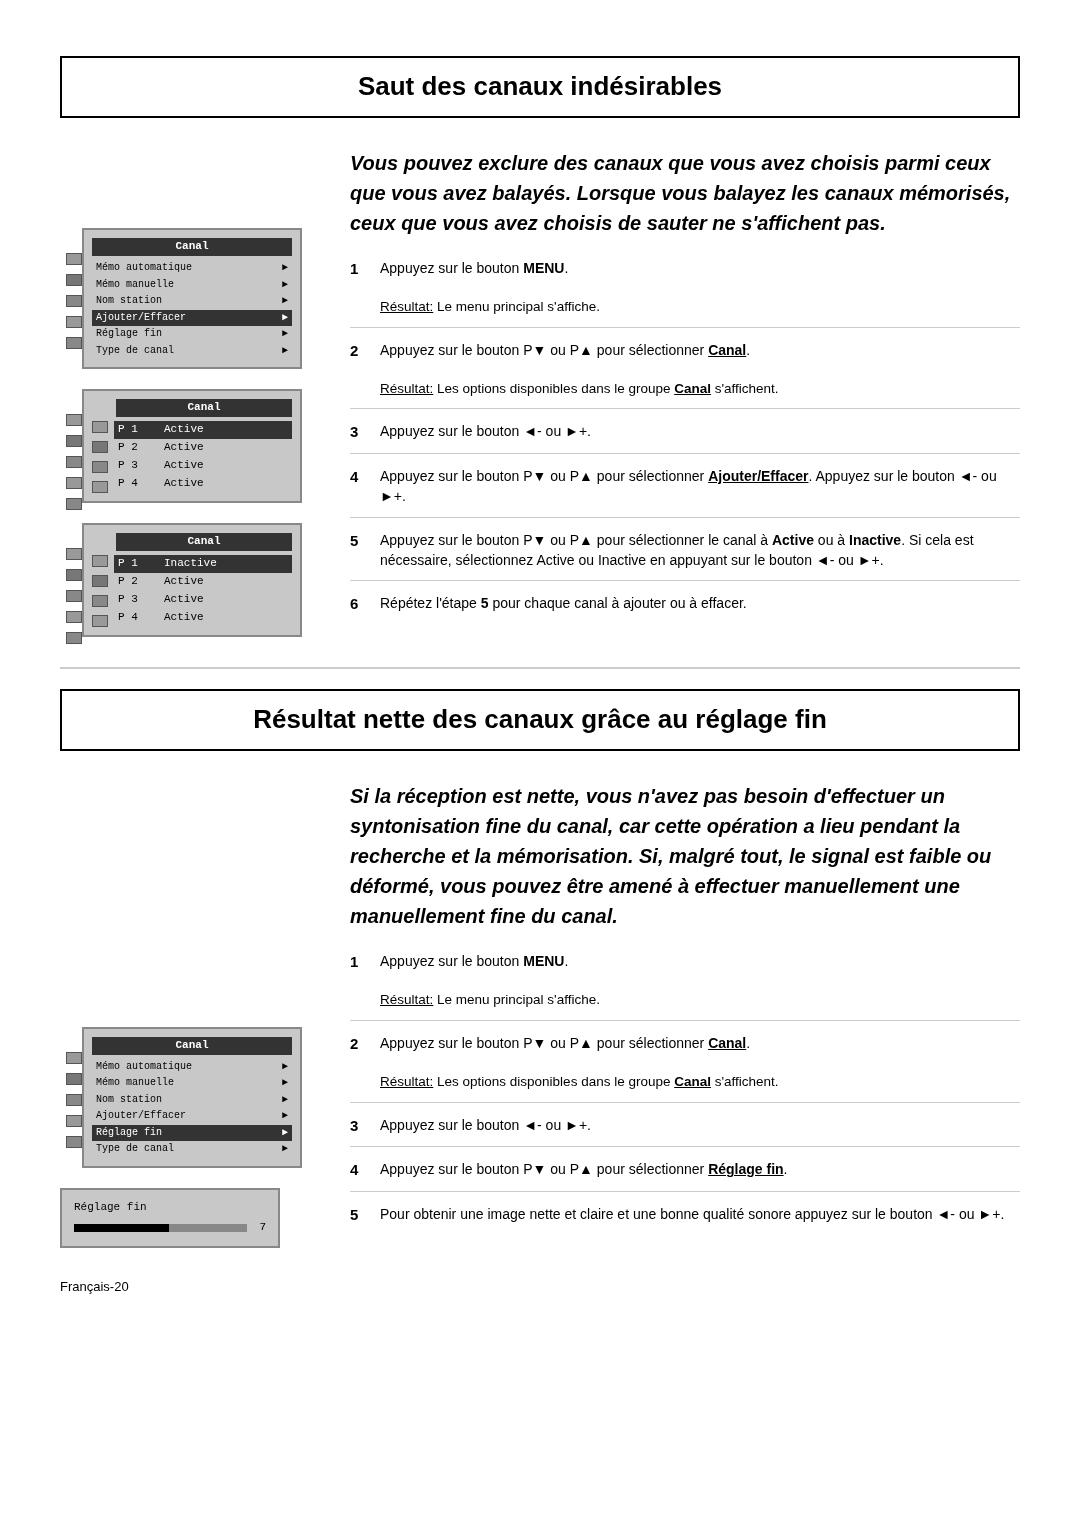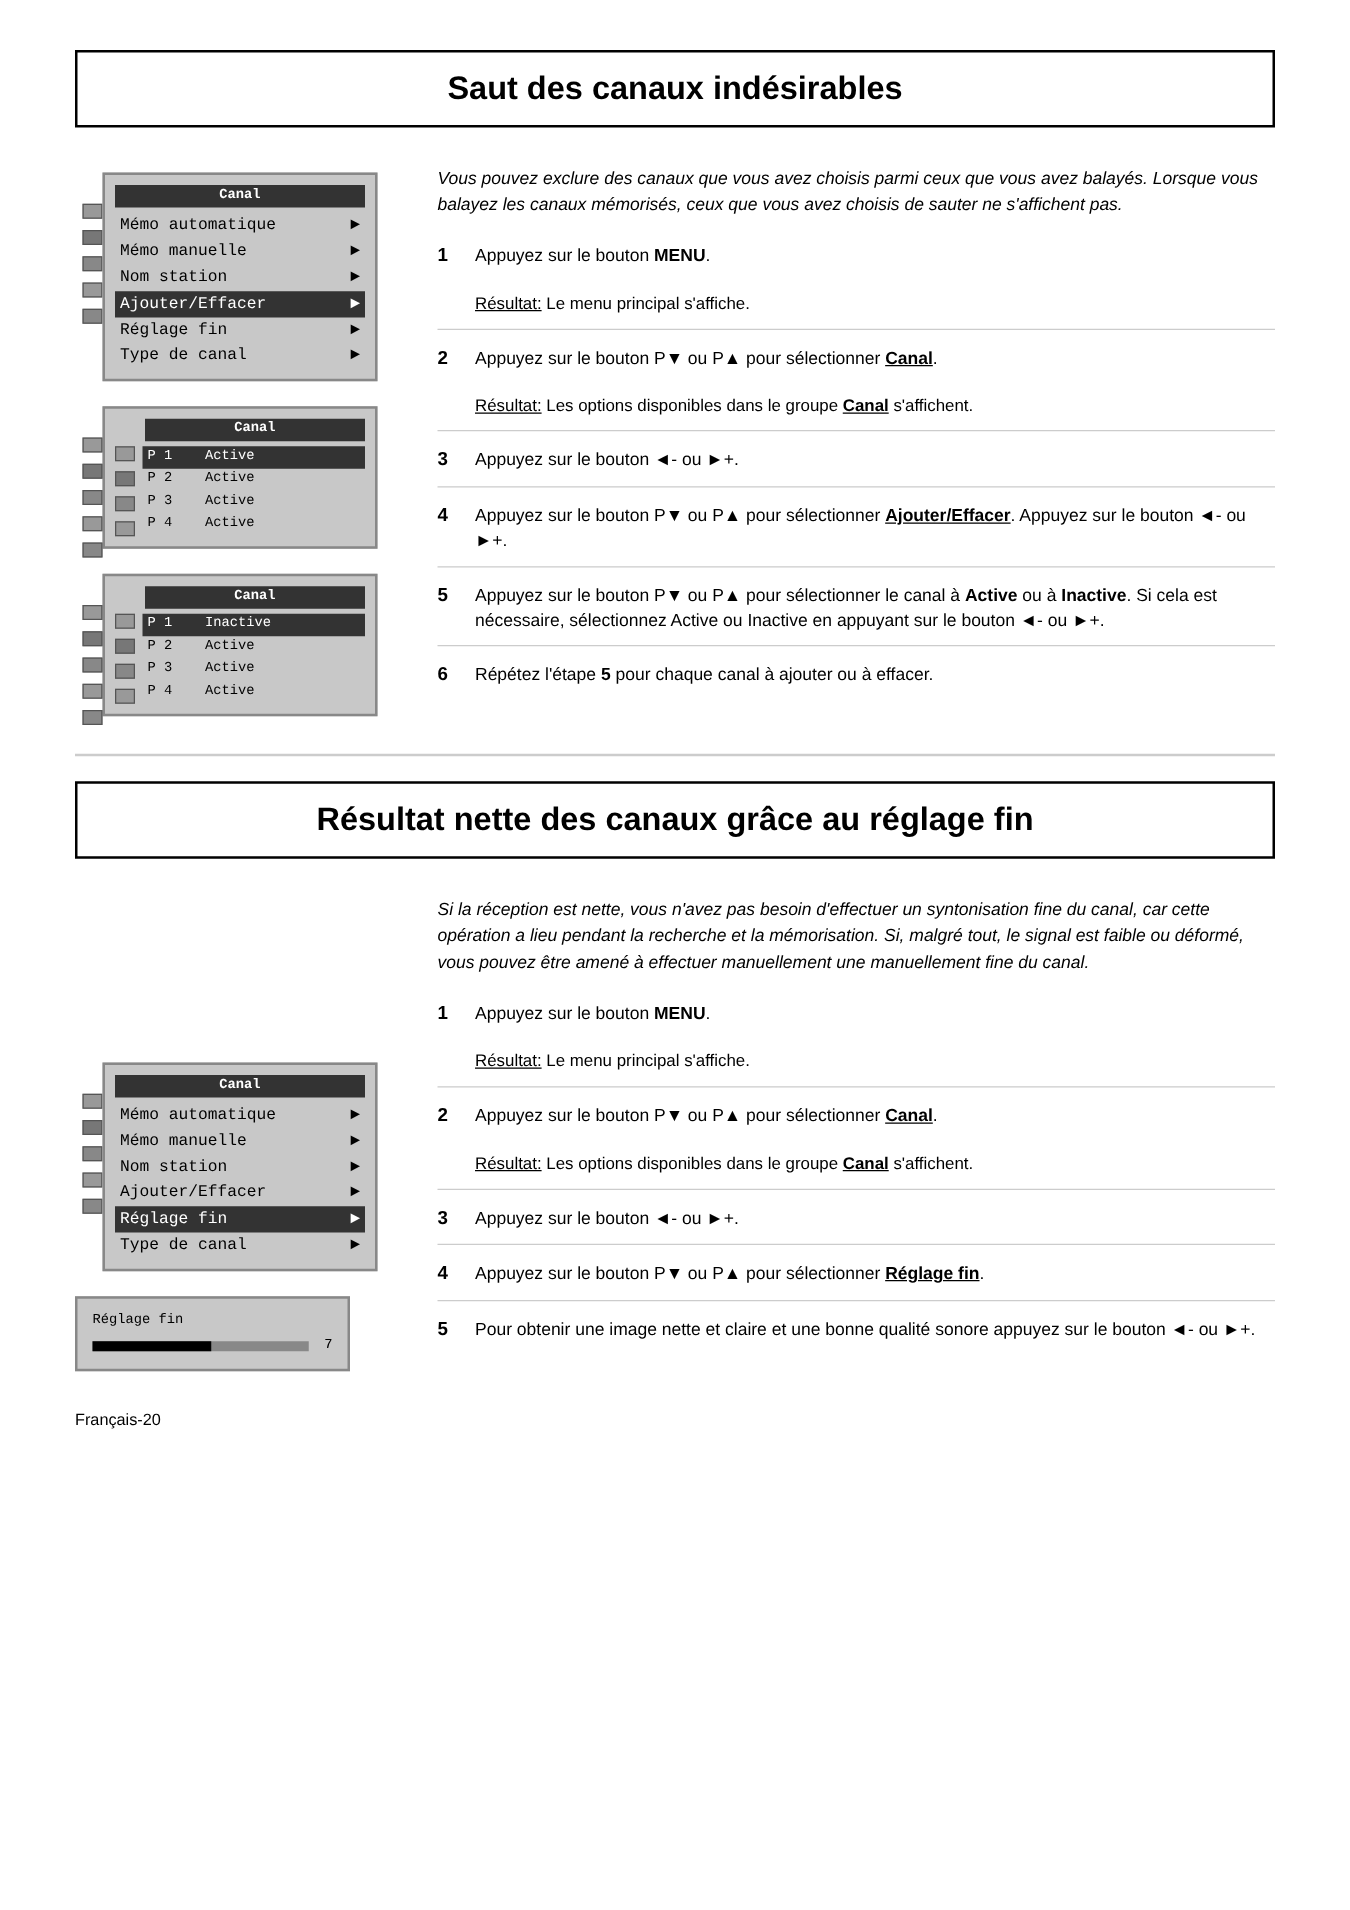--- a/index.html
+++ b/index.html
@@ -10,21 +10,21 @@
       background: #ffffff;
       font-family: Arial, Helvetica, sans-serif;
       color: #000000;
       font-size: 15px;
       line-height: 1.45;
     }
 
     .page {
       width: 1080px;
       min-height: 1528px;
-      padding: 40px 60px 40px 60px;
+      padding: 56px 60px 40px 60px;
       background: #ffffff;
     }
 
     
     .section-title {
       font-size: 26px;
       font-weight: bold;
       text-align: center;
       border: 2px solid #000;
       padding: 10px 20px;
@@ -69,21 +69,21 @@
       font-weight: bold;
       padding: 1px 4px;
       font-size: 11px;
       margin-bottom: 4px;
     }
 
     .tv-menu-item {
       display: flex;
       justify-content: space-between;
       padding: 1px 4px;
-      font-size: 13px;
+      font-size: 10px;
       color: #000;
       gap: 26px;
     }
 
     .tv-menu-item.highlighted {
       background: #333;
       color: #fff;
     }
 
     .tv-menu-item .arrow {
@@ -169,22 +169,22 @@
 
     .reglage-bar-fill {
       height: 100%;
       background: #000;
       width: 40%;
     }
 
     
     .intro-text {
       font-style: italic;
-      font-weight: normal;
-      font-size: 14px;
+      font-weight: bold;
+      font-size: 20px;
       line-height: 1.5;
       margin-bottom: 20px;
     }
 
     .step-list {
       list-style: none;
       counter-reset: steps;
     }
 
     .step-item {

